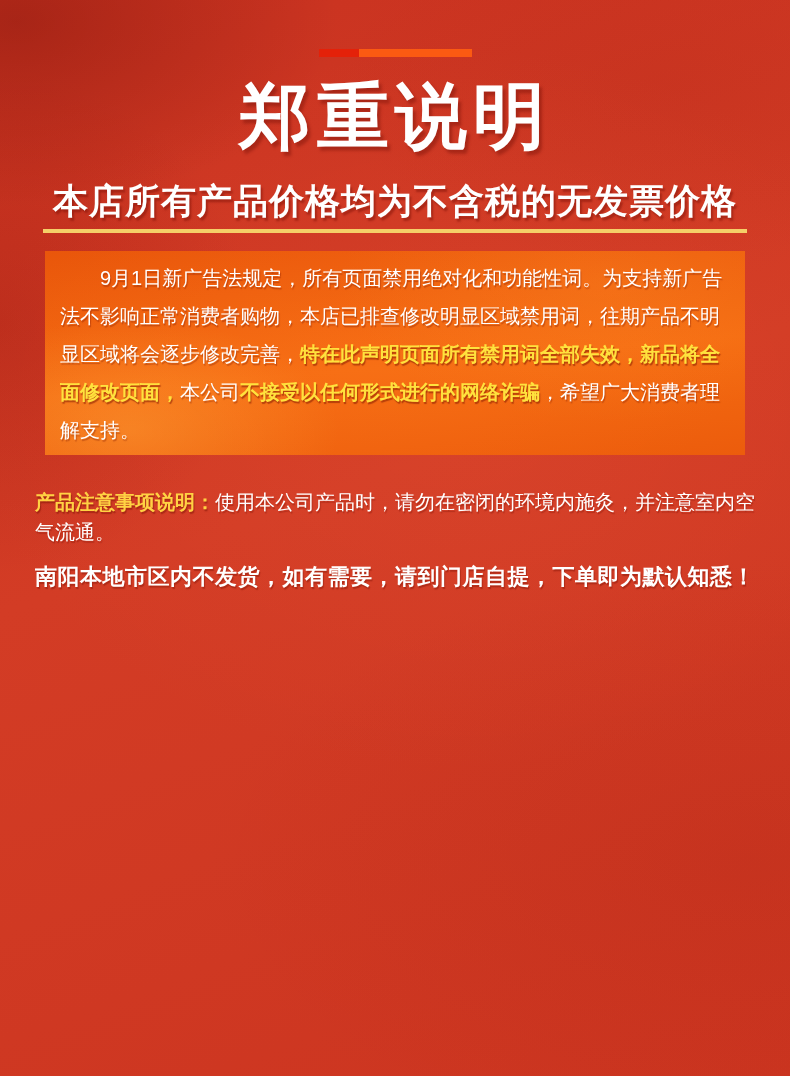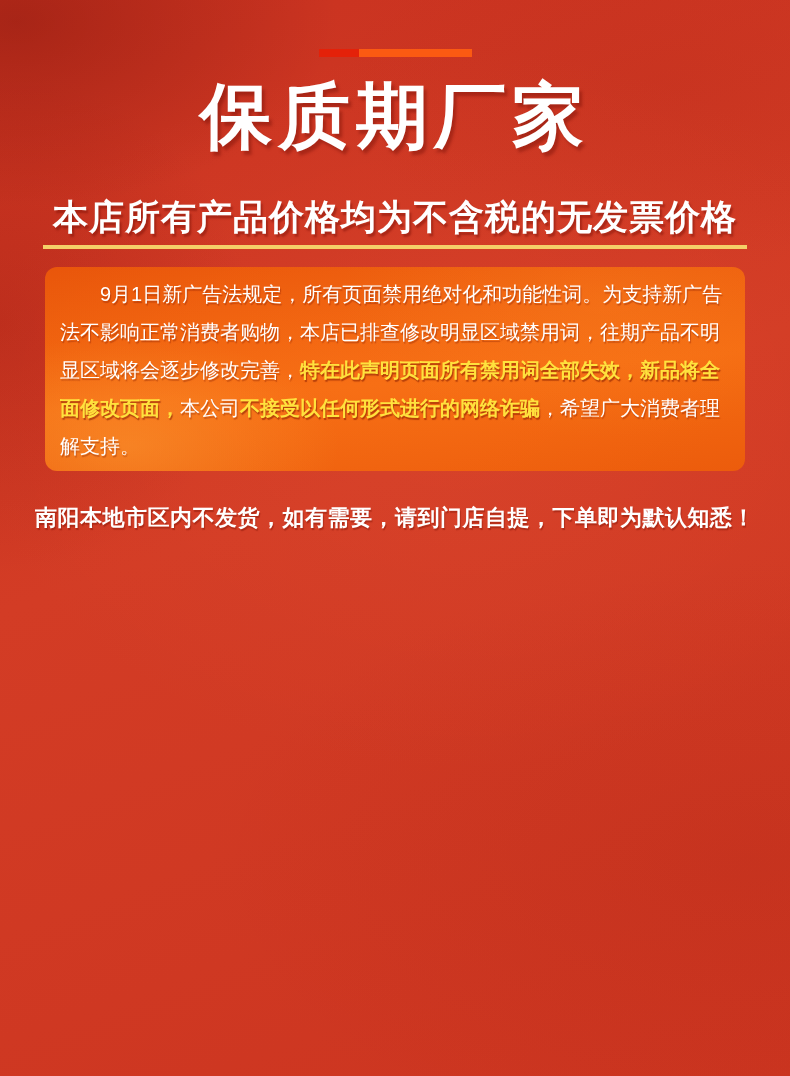--- a/index.html
+++ b/index.html
@@ -27,21 +27,21 @@
     margin-top: 20px;
     text-align: center;
     font-size: 72px;
     line-height: 1.1;
     font-weight: bold;
     letter-spacing: 6px;
     color: #ffffff;
     text-shadow: 3px 4px 3px rgba(100,10,0,0.35);
   }
 
-  .subtitle { text-align:center; margin-top:38px; }
+  .subtitle { text-align:center; margin-top:22px; }
   .subtitle.second { margin-top:6px; }
   .subtitle .u {
     display: inline-block;
     font-size: 35px;
     font-weight: bold;
     color: #ffffff;
     letter-spacing: 1px;
     padding: 0 10px 4px;
     border-bottom: 4px solid #f5cf68;
     text-shadow: 2px 3px 2px rgba(110,10,0,0.40);
@@ -57,21 +57,20 @@
     line-height: 38px;
     color: #ffffff;
     text-indent: 2em;
     text-shadow: 1px 2px 1px rgba(120,20,0,0.35);
     background-color: #f2660e;
     background-image:
       radial-gradient(ellipse 300px 160px at 12% 88%, rgba(255,180,70,0.35), transparent 70%),
       radial-gradient(ellipse 380px 200px at 80% 15%, rgba(255,150,45,0.22), transparent 70%),
       radial-gradient(ellipse 500px 240px at 45% 55%, rgba(255,120,30,0.25), transparent 75%),
       linear-gradient(175deg, #e9560b 0%, #f56c12 55%, #ec5c0c 100%);
-    border-radius: 12px;
   }
   .notice-box .hl { color:#ffe23d; font-weight:bold; text-shadow:1px 2px 1px rgba(130,25,0,0.55); }
 
   .content { width:720px; margin:32px auto 0; }
   .para {
     font-size: 20px;
     line-height: 30px;
     color: #ffffff;
     margin: 0 0 15px 0;
     text-shadow: 1px 2px 1px rgba(120,15,0,0.35);
@@ -91,32 +90,33 @@
 </head>
 <body>
 
 <div class="page">
 
   <div class="accent-bar">
     <div class="seg-left"></div>
     <div class="seg-right"></div>
   </div>
 
-  <div class="page-title">保质期厂家</div>
+  <div class="page-title">郑重说明</div>
 
   <div class="subtitle">
     <span class="u">本店所有产品价格均为不含税的无发票价格</span>
   </div>
 
   <div class="notice-box">
     <span><span>9月1日新广告法规定，所有页面禁用绝对化和功能性词。为支持新广告法不影响正常消费者购物，本店已排查修改明显区域禁用词，往期产品不明显区域将会逐步修改完善，</span><span class="hl">特在此声明页面所有禁用词全部失效，新品将全面修改页面，</span><span>本公司</span><span class="hl">不接受以任何形式进行的网络诈骗</span><span>，希望广大消费者理解支持。</span></span>
   </div>
 
   <div class="content">
 
+    <p class="para"><span class="label">产品注意事项说明：</span><span>使用本公司产品时，请勿在密闭的环境内施灸，并注意室内空气流通。</span></p>
 
 
 
 
     <div class="footer-notice">南阳本地市区内不发货，如有需要，请到门店自提，下单即为默认知悉！</div>
 
   </div>
 
 </div>
 

